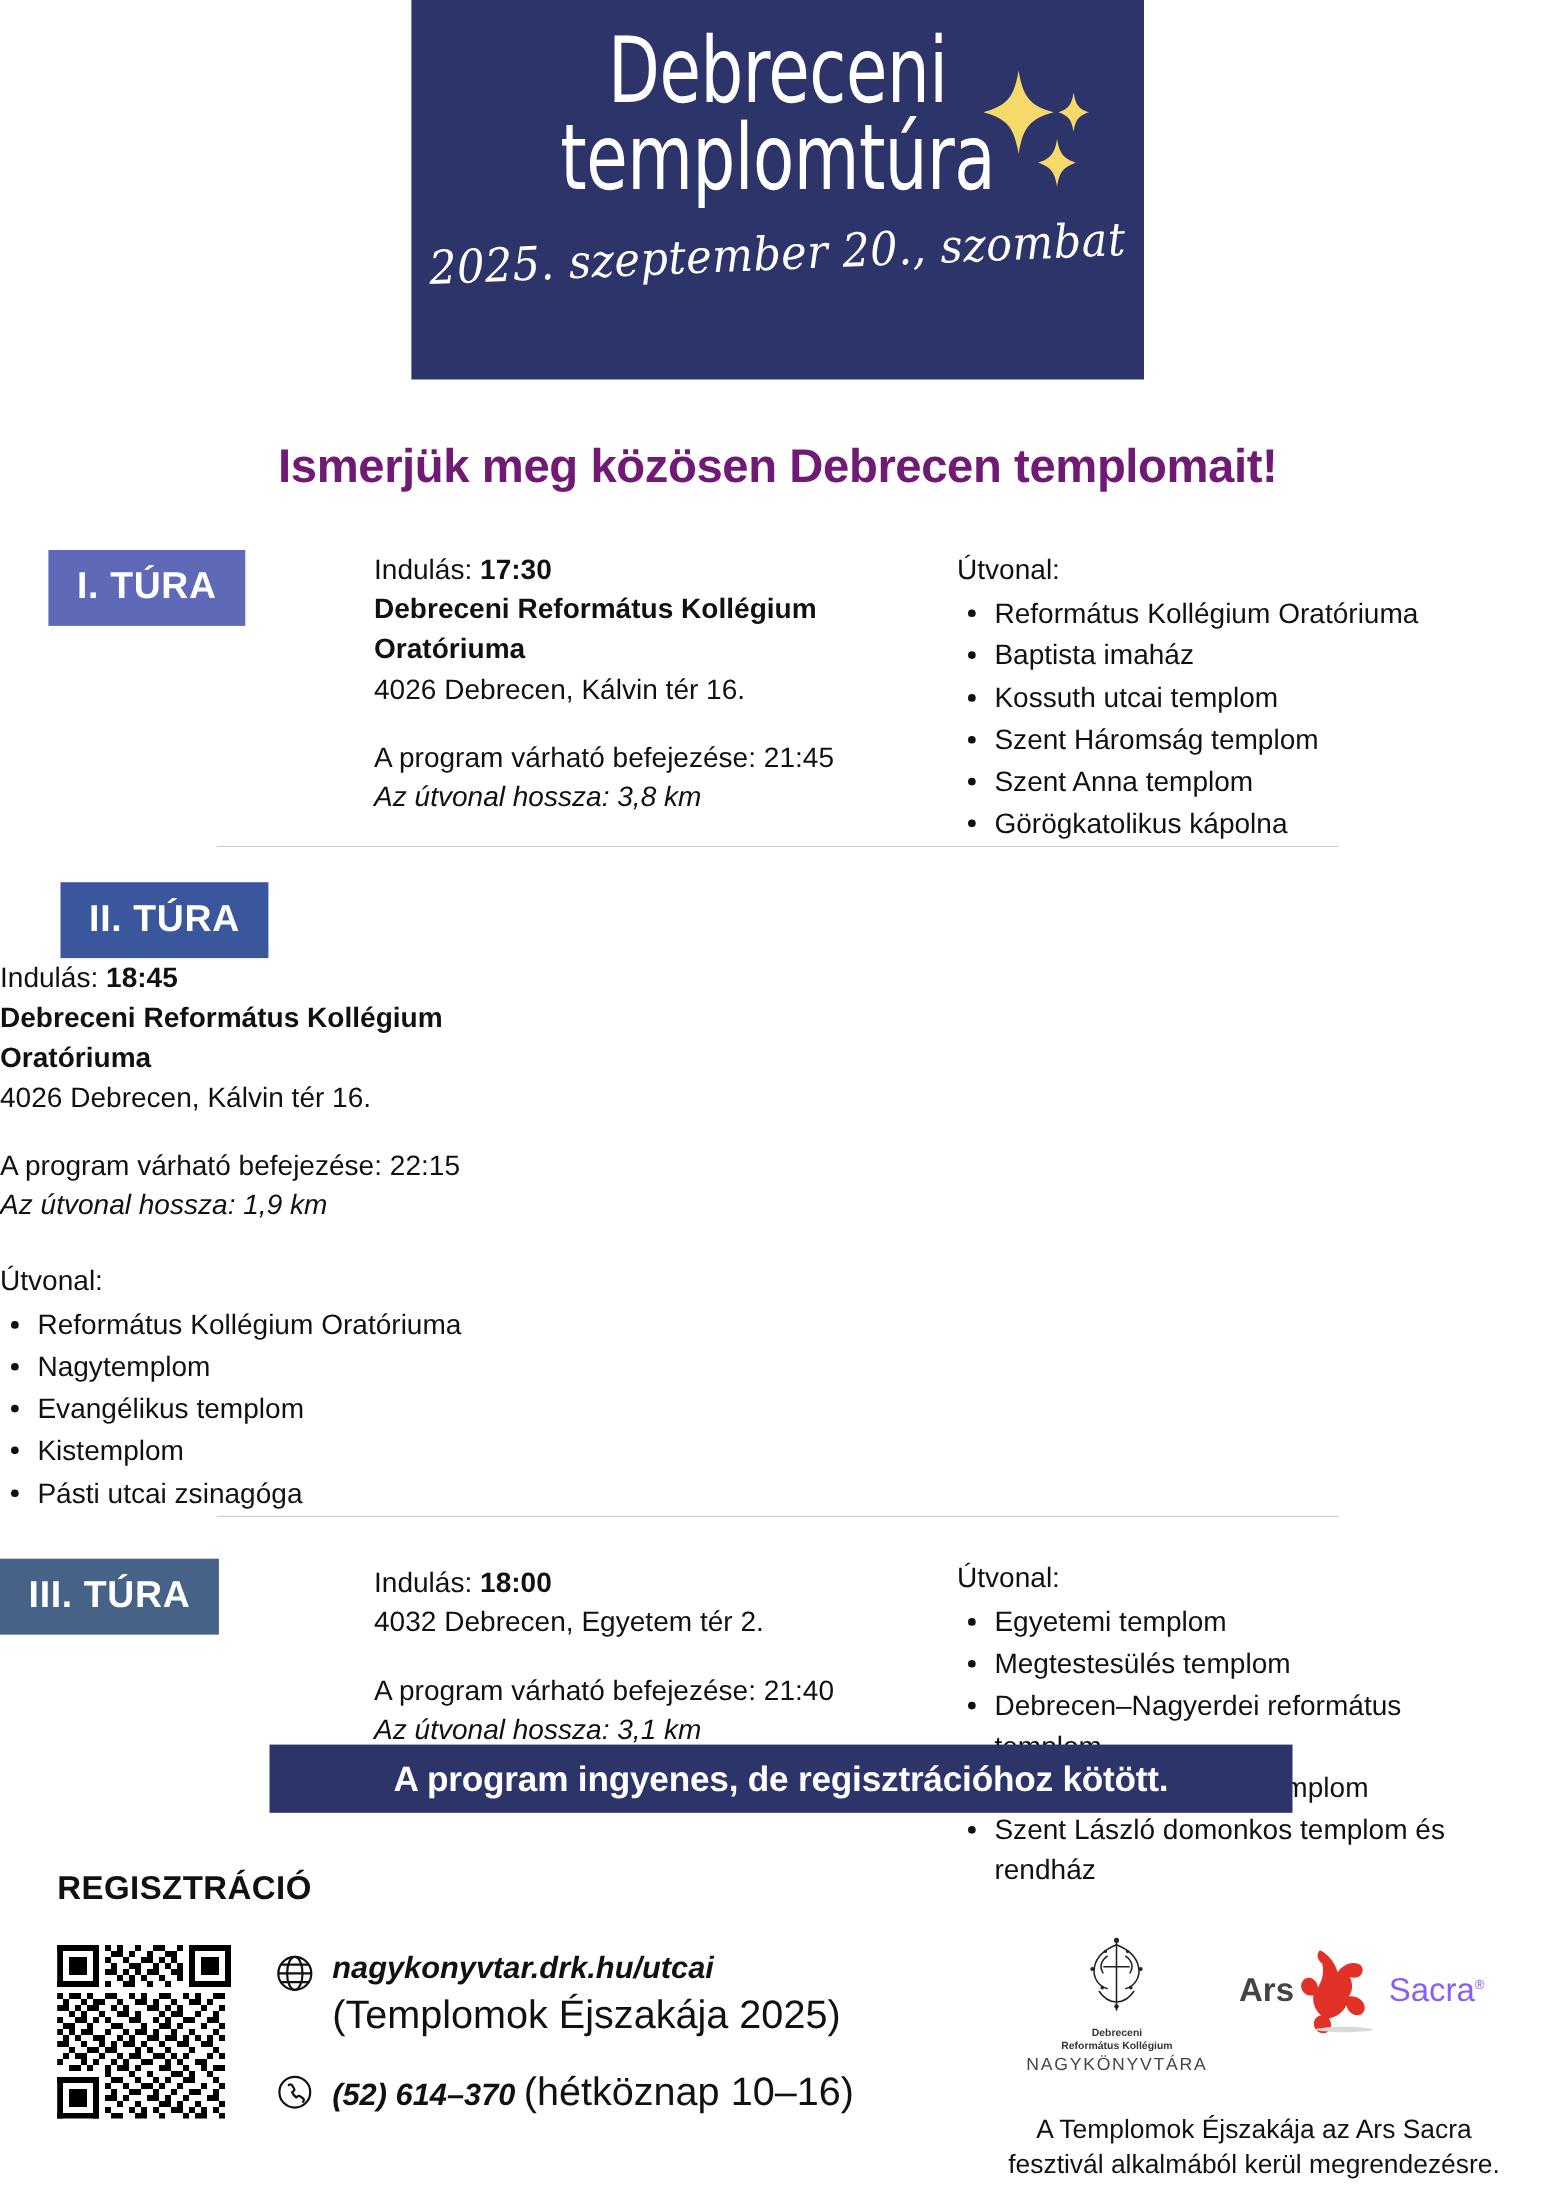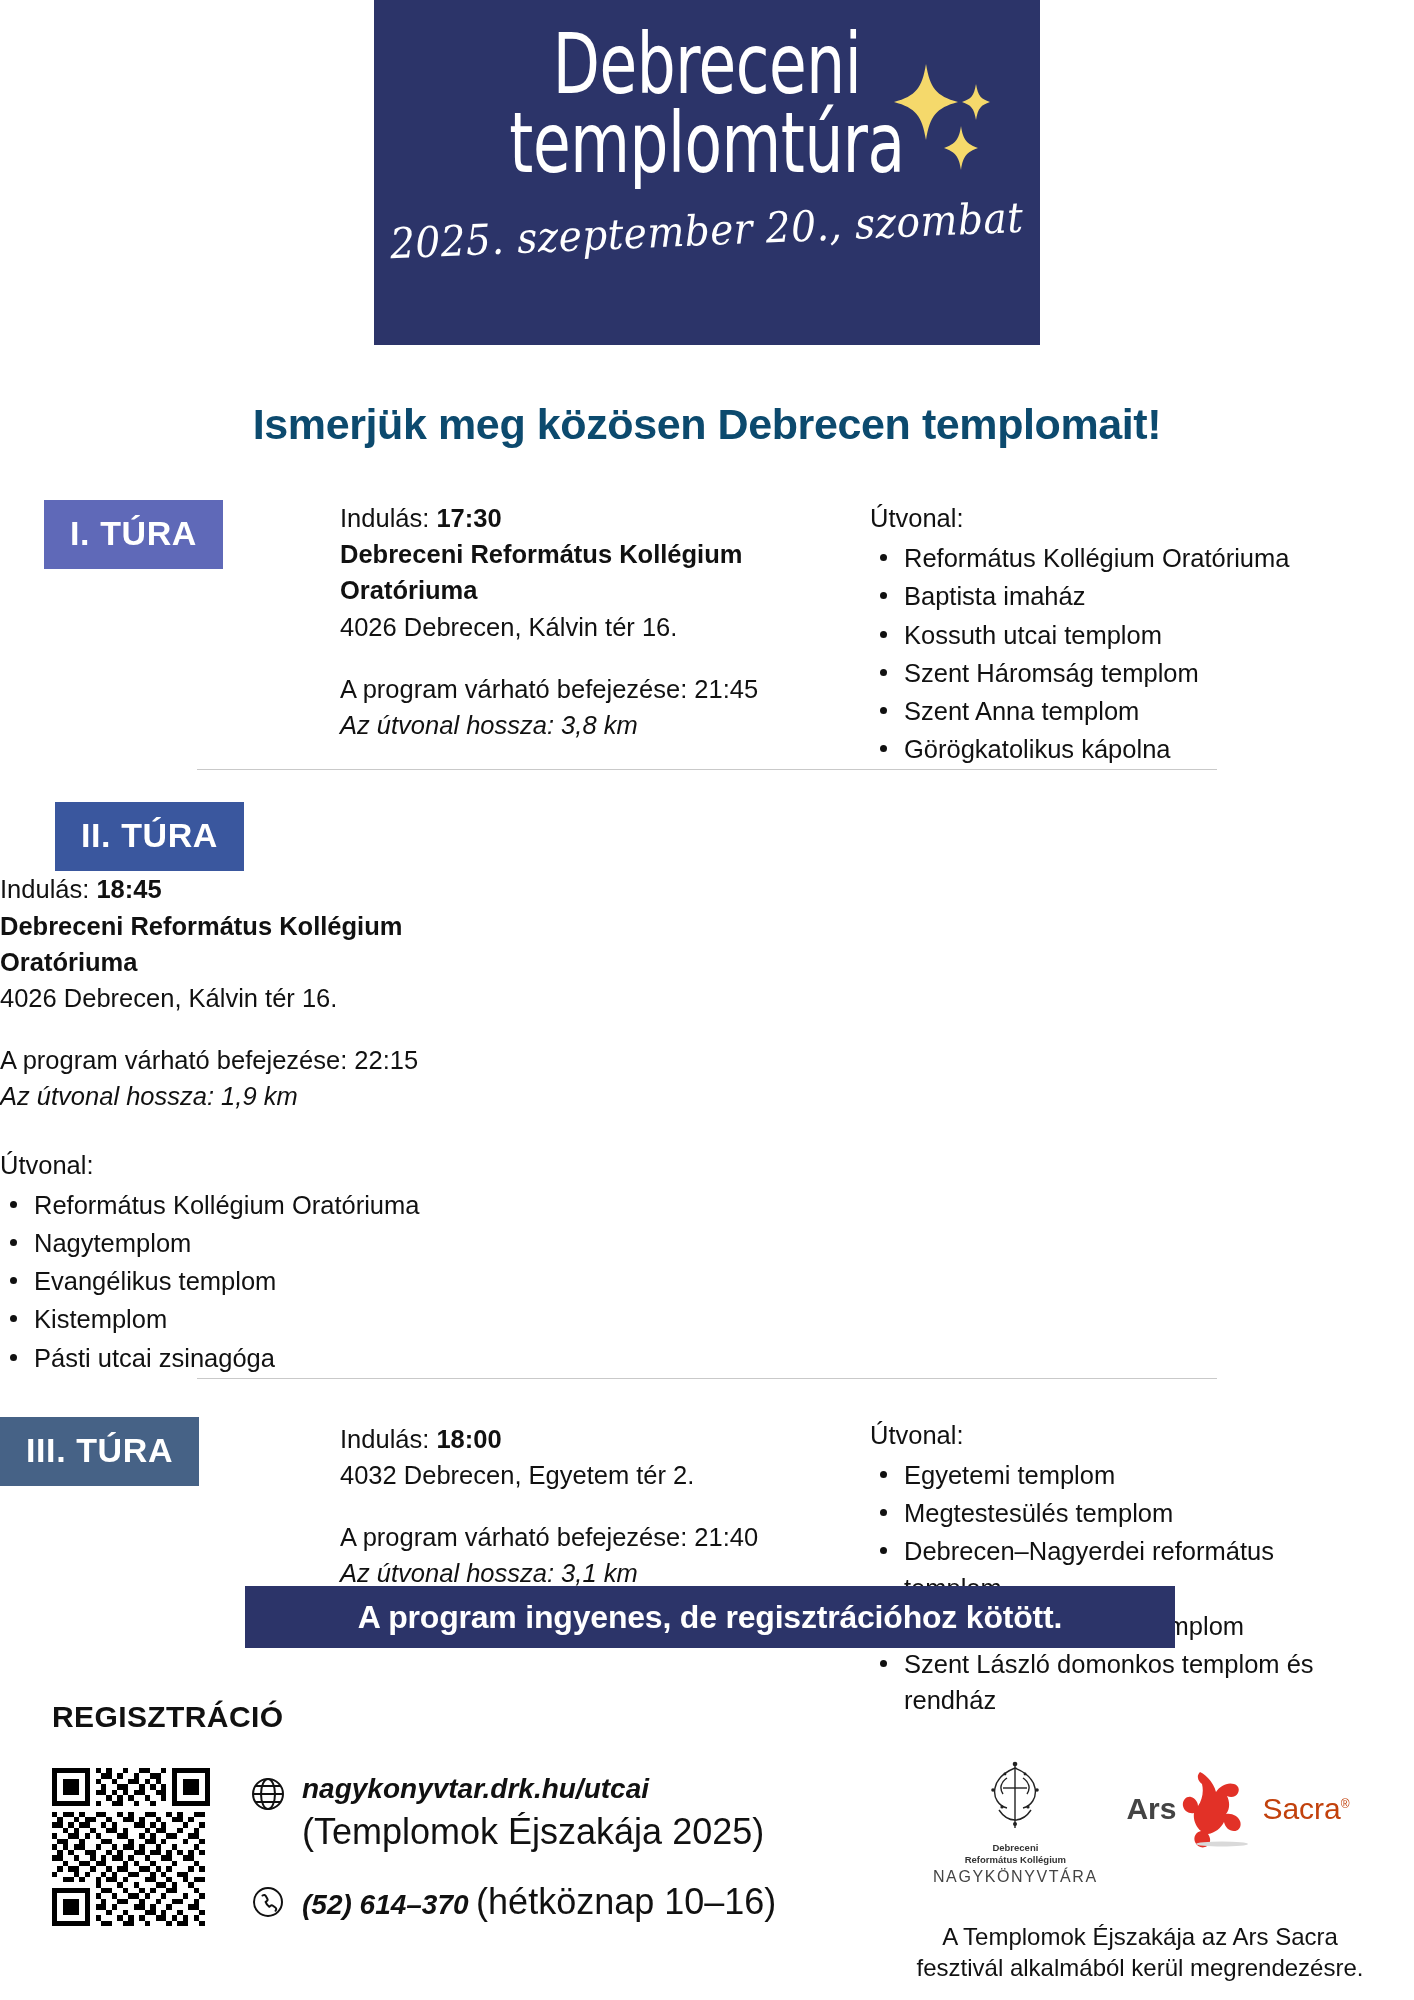--- a/index.html
+++ b/index.html
@@ -51,21 +51,21 @@
   }
 
   
   .subtitle {
     position: absolute;
     left: 0; top: 400px; width: 1414px;
     text-align: center;
     font-size: 43px;
     font-weight: bold;
     letter-spacing: -0.4px;
-    color: #0c4a6e;
+    color: #701a75;
   }
 
   
   .tours { position: absolute; left: 0; top: 500px; width: 1414px; }
   .tour {
     position: relative;
     display: flex;
     align-items: flex-start;
     padding: 0 0 0 0;
   }
@@ -160,21 +160,21 @@
     display: flex;
     justify-content: center;
     align-items: flex-end;
     gap: 26px;
   }
   .logo-drk { text-align: center; width: 170px; }
   .logo-drk .drk-small { font-size: 9.5px; font-weight: bold; line-height: 1.25; color: #333; }
   .logo-drk .drk-big { font-size: 16px; letter-spacing: 1.6px; color: #444; margin-top: 2px; }
   .logo-ars { display: flex; align-items: center; gap: 4px; padding-bottom: 34px; }
   .ars-word { font-size: 30px; font-weight: bold; color: #444; }
-  .sacra-word { font-size: 30px; color: #c2410c; }
+  .sacra-word { font-size: 30px; color: #8b5cf6; }
   .sacra-word sup { font-size: 12px; vertical-align: super; }
 
   .festival-note {
     position: absolute;
     left: 880px; top: 1922px;
     width: 520px;
     text-align: center;
     font-size: 24px;
     line-height: 1.28;
     color: #111;

